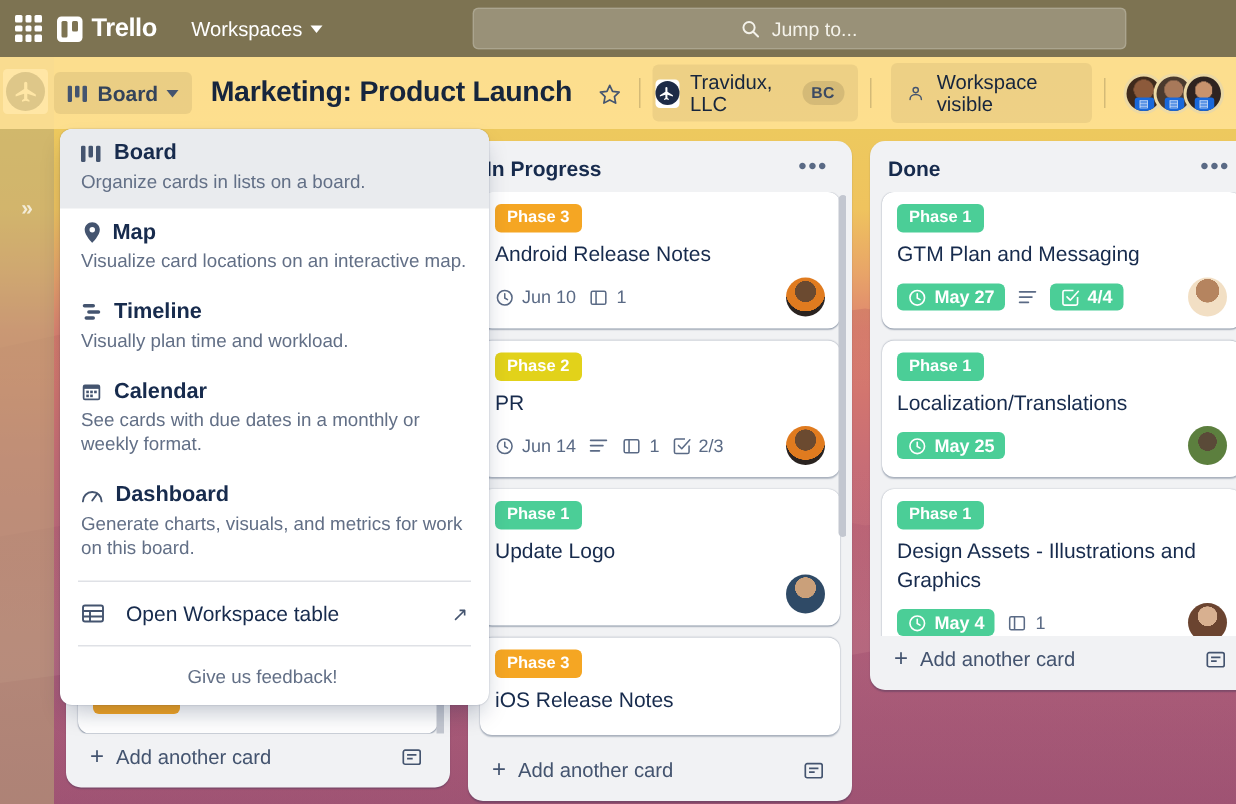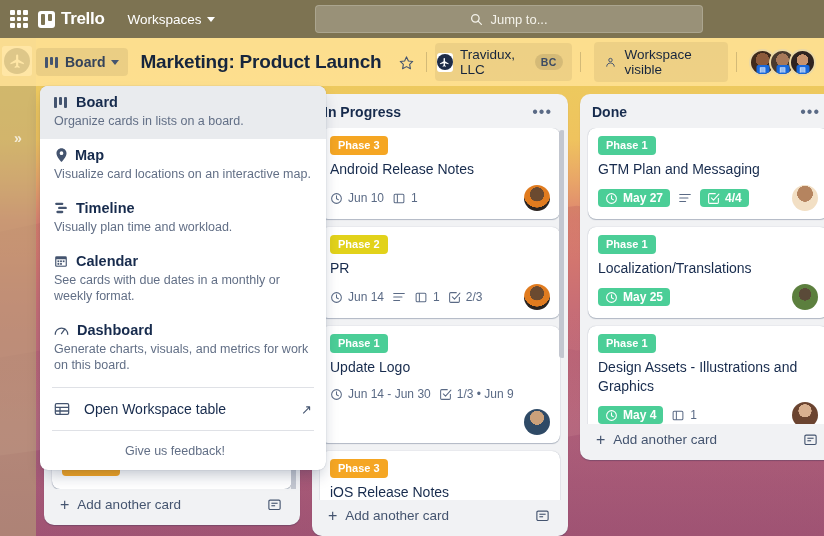--- a/index.html
+++ b/index.html
@@ -81,21 +81,21 @@
     background:#7d7352; border-radius:1px;
   }
   .brand-text { color:#fff; font-size: 17px; font-weight: 800; letter-spacing:-0.3px; }
   .ws-btn {
     display:flex; align-items:center; gap:5px; color:#fff;
     font-size: 13.5px; padding: 5px 7px; border-radius: 3px; cursor:pointer;text-align:center;
   }
   .chev { width:0;height:0;border-left:4.5px solid transparent;border-right:4.5px solid transparent;
           border-top:5px solid currentColor; display:inline-block; }
   .jump {
-    position:absolute; left: 315px; width: 388px; height: 28px;
+    position:absolute; left: 315px; width: 436px; height: 28px;
     background: rgba(255,255,255,0.22);
     border: 1px solid rgba(255,255,255,0.18);
     border-radius: 4px;
     display:flex; align-items:center; justify-content:center; gap:7px;
     color:#f4f2ea; font-size:13px; cursor:text;
   }
 
   
   .boardbar {
     position:absolute; top:38px; left:0; right:0; height: 48px;
@@ -492,36 +492,20 @@
             <span class="spacer"></span>
             <span class="card-av" style="background:radial-gradient(circle at 50% 36%, #6b4a30 0 33%, #e07b1f 34% 62%, #2a2320 63% 100%);"></span>
           </div>
         </div>
 
         <div class="card">
           <div class="labels">
             <span class="label" style="background:#4bce97">Phase 1</span>
           </div>
           <div class="card-title">Update Logo</div>
-          <div class="badges">
-            <span class="badge">
-              <svg width="13" height="13" viewBox="0 0 24 24" fill="none" stroke="#5a6a85" stroke-width="1.9">
-                <circle cx="12" cy="12" r="9"></circle>
-                  <path d="M12 7v5.3l3.4 2" stroke-linecap="round"></path>
-              </svg>
-              <span>Jun 14 - Jun 30</span>
-            </span>
-            <span class="badge">
-              <svg width="13" height="13" viewBox="0 0 24 24" fill="none" stroke="#5a6a85" stroke-width="1.9">
-                <path d="M21 11v8a2 2 0 0 1-2 2H5a2 2 0 0 1-2-2V5a2 2 0 0 1 2-2h11"></path>
-                <polyline points="8,11 12,15 22,4" stroke-linecap="round" stroke-linejoin="round"></polyline>
-              </svg>
-              <span>1/3 • Jun 9</span>
-            </span>
-          </div>
           <div class="badges-row2">
             <span class="spacer"></span>
             <span class="card-av" style="background:radial-gradient(circle at 50% 34%, #caa07a 0 32%, #2f4a66 33% 100%);"></span>
           </div>
         </div>
 
         <div class="card">
           <div class="labels">
             <span class="label" style="background:#f5a623">Phase 3</span>
           </div>

